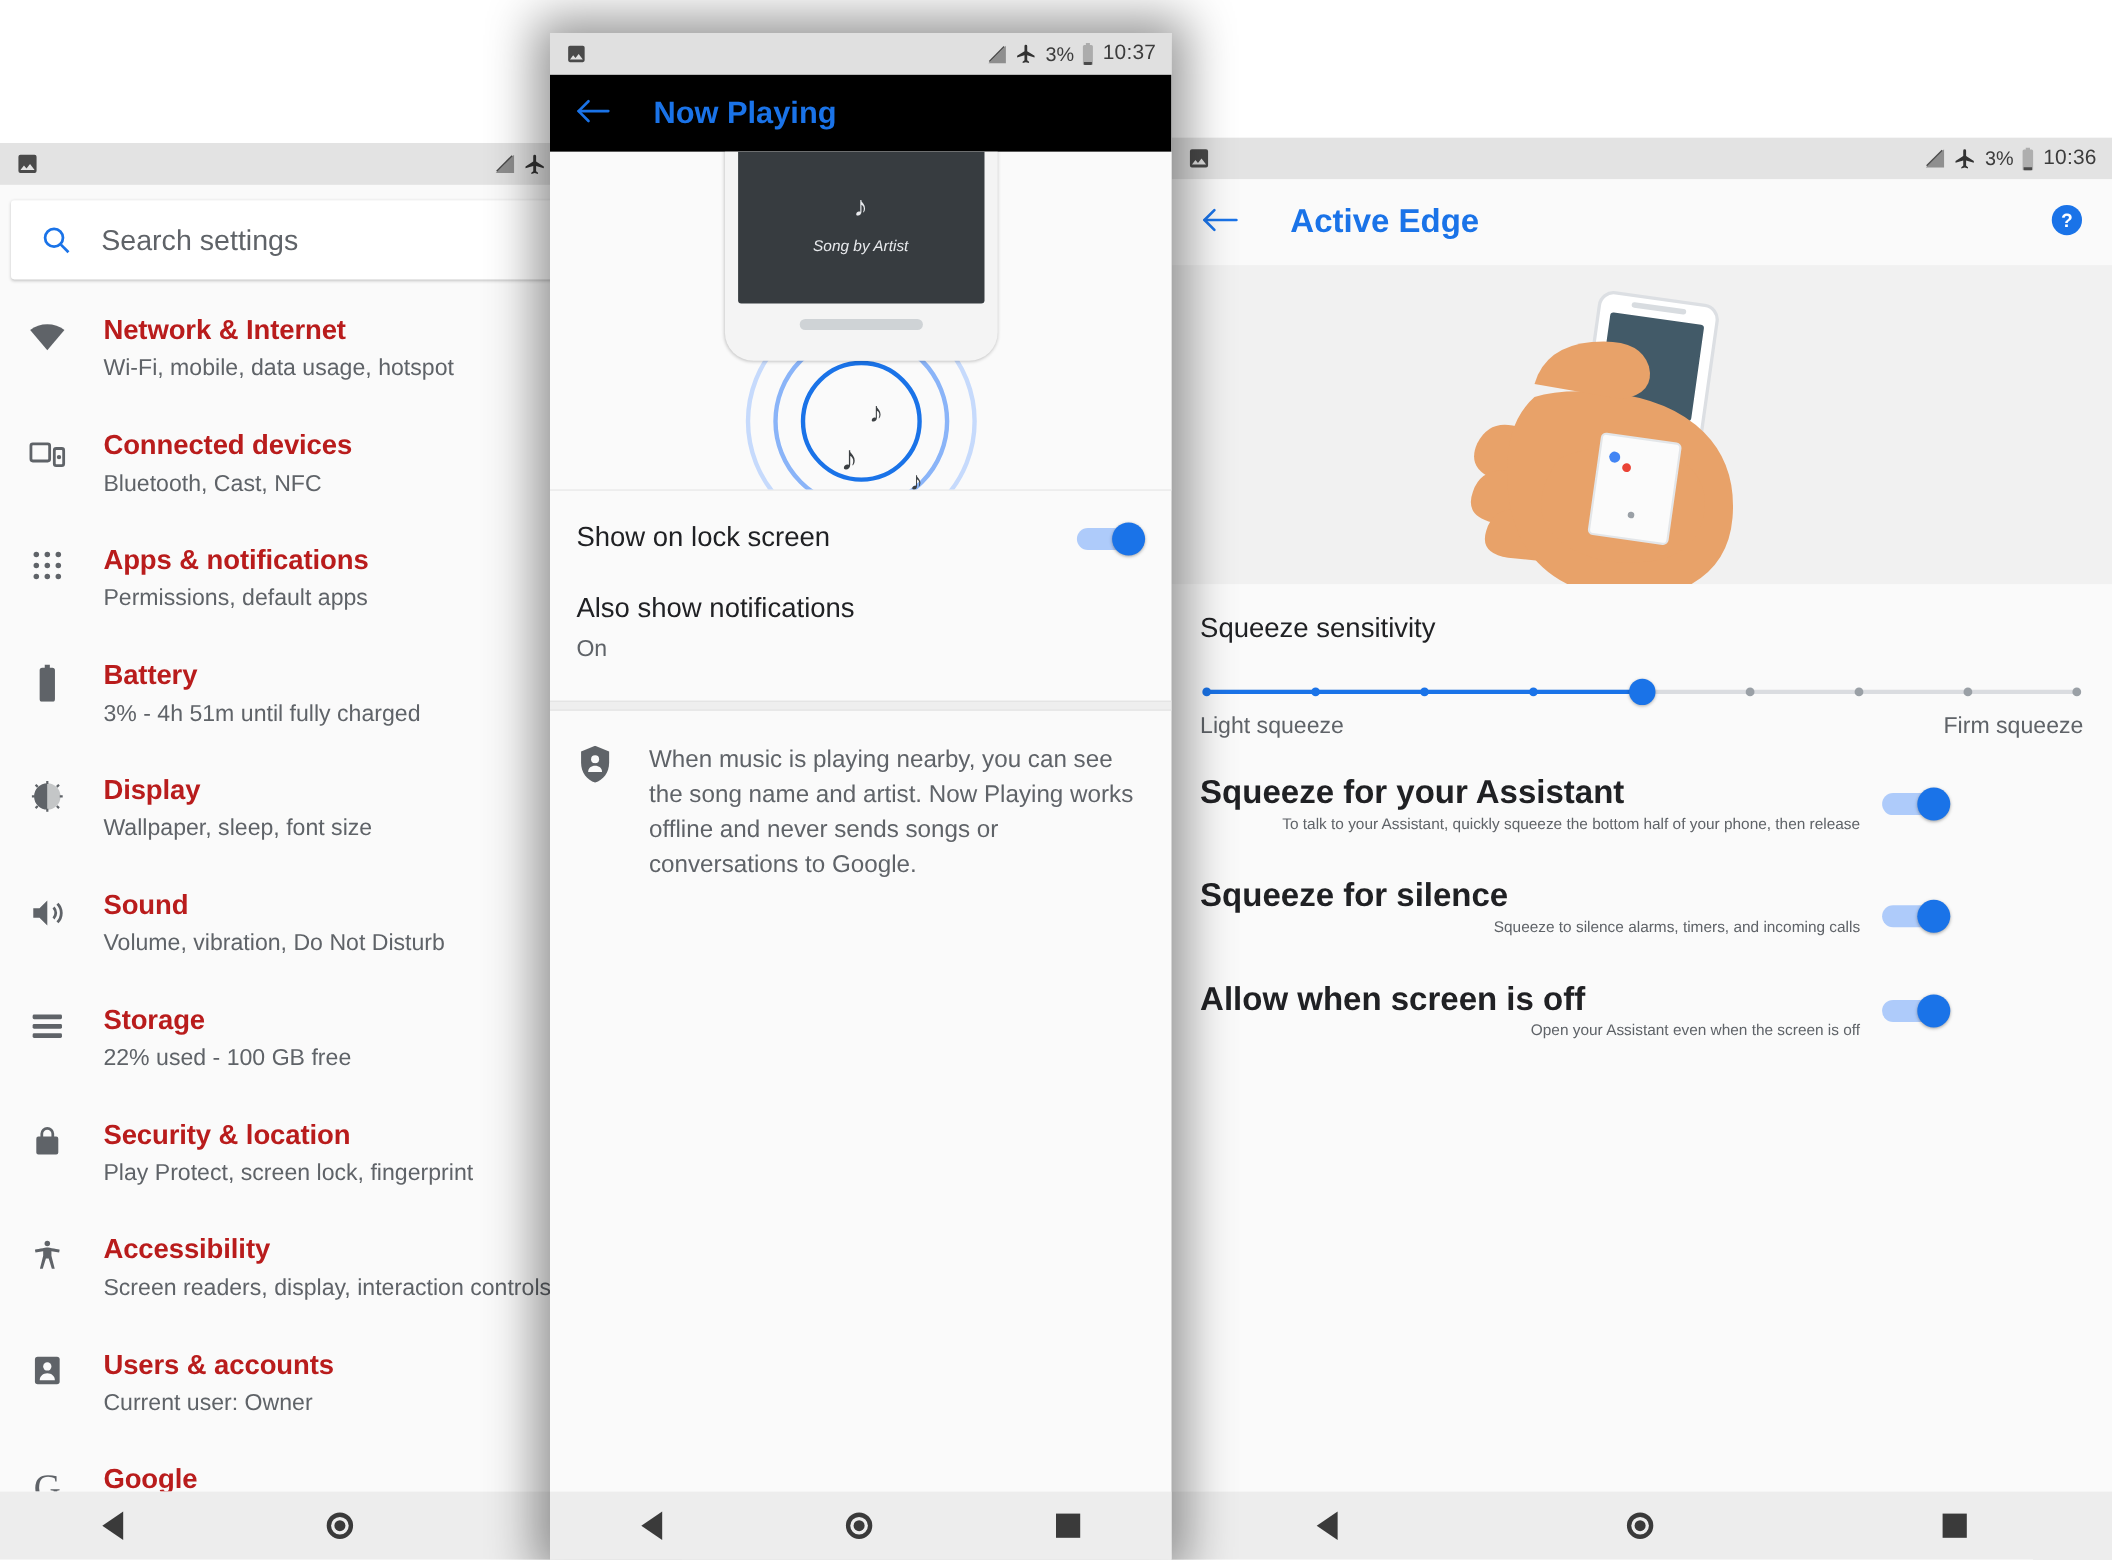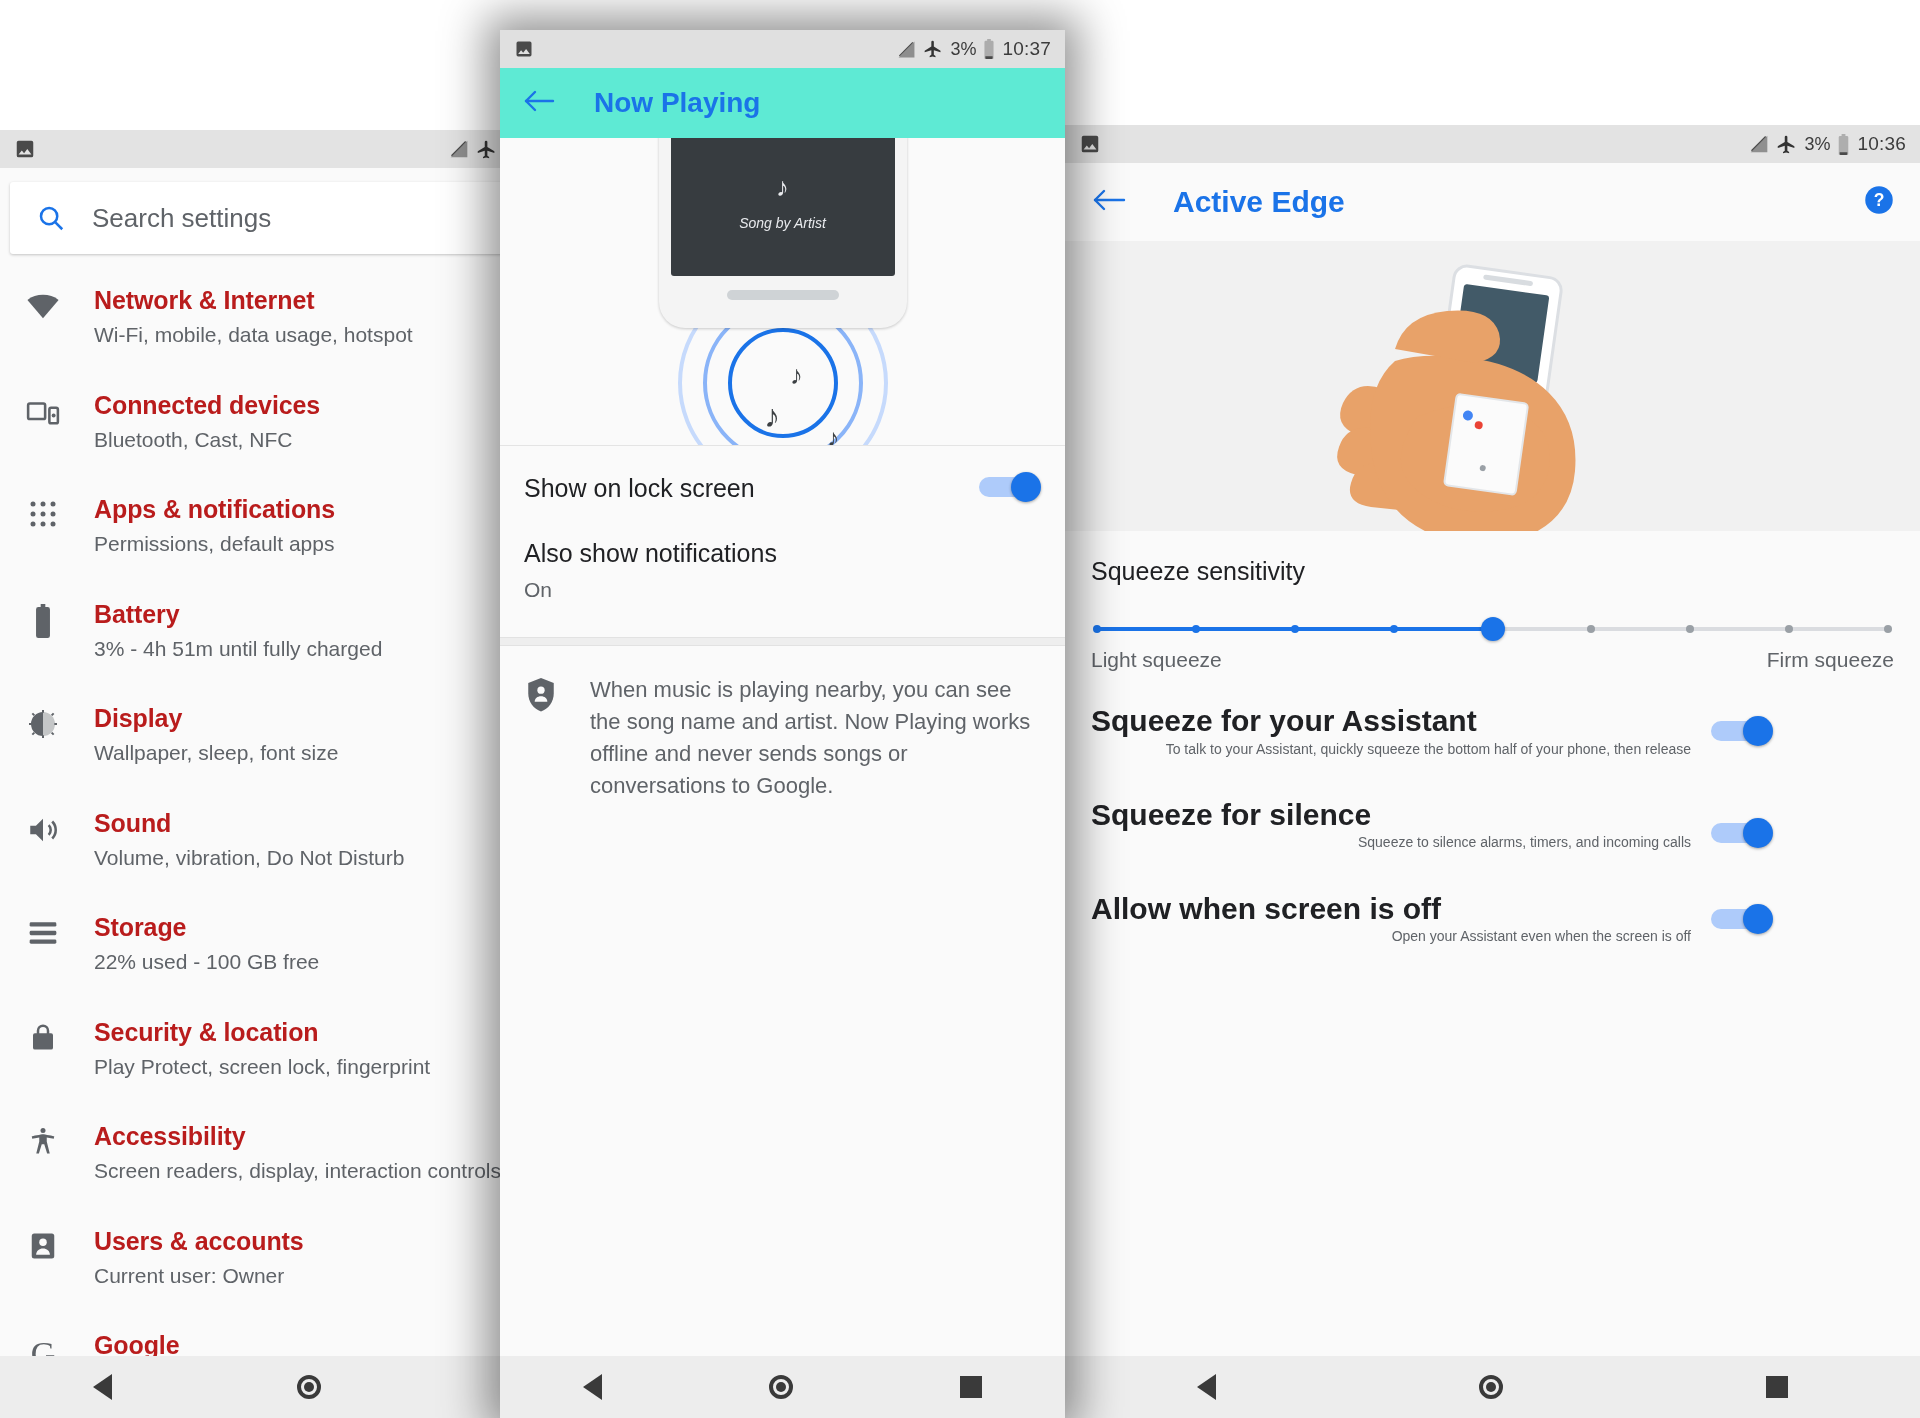--- a/index.html
+++ b/index.html
@@ -59,21 +59,21 @@
   .s-sub { font-size:21px; color:#5f6368; margin-top:6px; line-height:1.25; }
 
   
   #panel-mid {
     left:500px; top:30px; width:565px; height:1388px;
     background:#fafafa;
     box-shadow:0 0 42px 14px rgba(0,0,0,.42);
     display:flex; flex-direction:column; z-index:5;
   }
   .appbar {
-    height:70px; background:#5eead4; display:flex; align-items:center;
+    height:70px; background:#000000; display:flex; align-items:center;
     gap:38px; padding:0 22px; flex:0 0 auto;
   }
   .appbar-title { color:#1a73e8; font-size:28px; font-weight:700; }
   .arrow-back { color:#1a73e8; font-size:32px; line-height:1; }
 
   .np-hero {
     flex:0 0 auto; height:308px; background:#fafafa;
     border-bottom:1px solid #e4e4e4;
     position:relative; overflow:hidden;
   }
@@ -86,21 +86,21 @@
   }
   .np-screen {
     width:100%; height:150px; background:#373c40; border-radius:3px;
     display:flex; flex-direction:column; align-items:center; justify-content:center; gap:12px;
   }
   .np-screen .note { color:#e8eaed; font-size:26px; }
   .np-screen .songline { color:#e8eaed; font-size:14px; font-style:italic; }
   .np-pill { width:112px;height:10px;background:#cfd3d6;border-radius:6px;margin:14px auto 0; }
   .np-mnote { position:absolute; color:#3c4043; }
 
-  .toggle-row { display:flex; align-items:flex-start; padding:26px 24px; gap:16px; }
+  .toggle-row { display:flex; align-items:flex-end; padding:26px 24px; gap:16px; }
   .tr-main { flex:1 1 auto; }
   .tr-title { font-size:25px; color:#202124; line-height:1.3; }
   .tr-sub { font-size:21px; color:#5f6368; margin-top:7px; line-height:1.3; }
   .divider-thick { height:9px; background:#eeeeee; border-top:1px solid #e2e2e2; border-bottom:1px solid #e2e2e2; }
 
   .switch { position:relative; width:62px; height:30px; flex:0 0 62px; }
   .switch .track { position:absolute; left:0; top:5px; width:56px; height:20px; border-radius:10px; background:#aecbfa; }
   .switch .knob  { position:absolute; right:0; top:0; width:30px; height:30px; border-radius:50%; background:#1a73e8;
                    box-shadow:0 1px 3px rgba(0,0,0,.35); }
 

